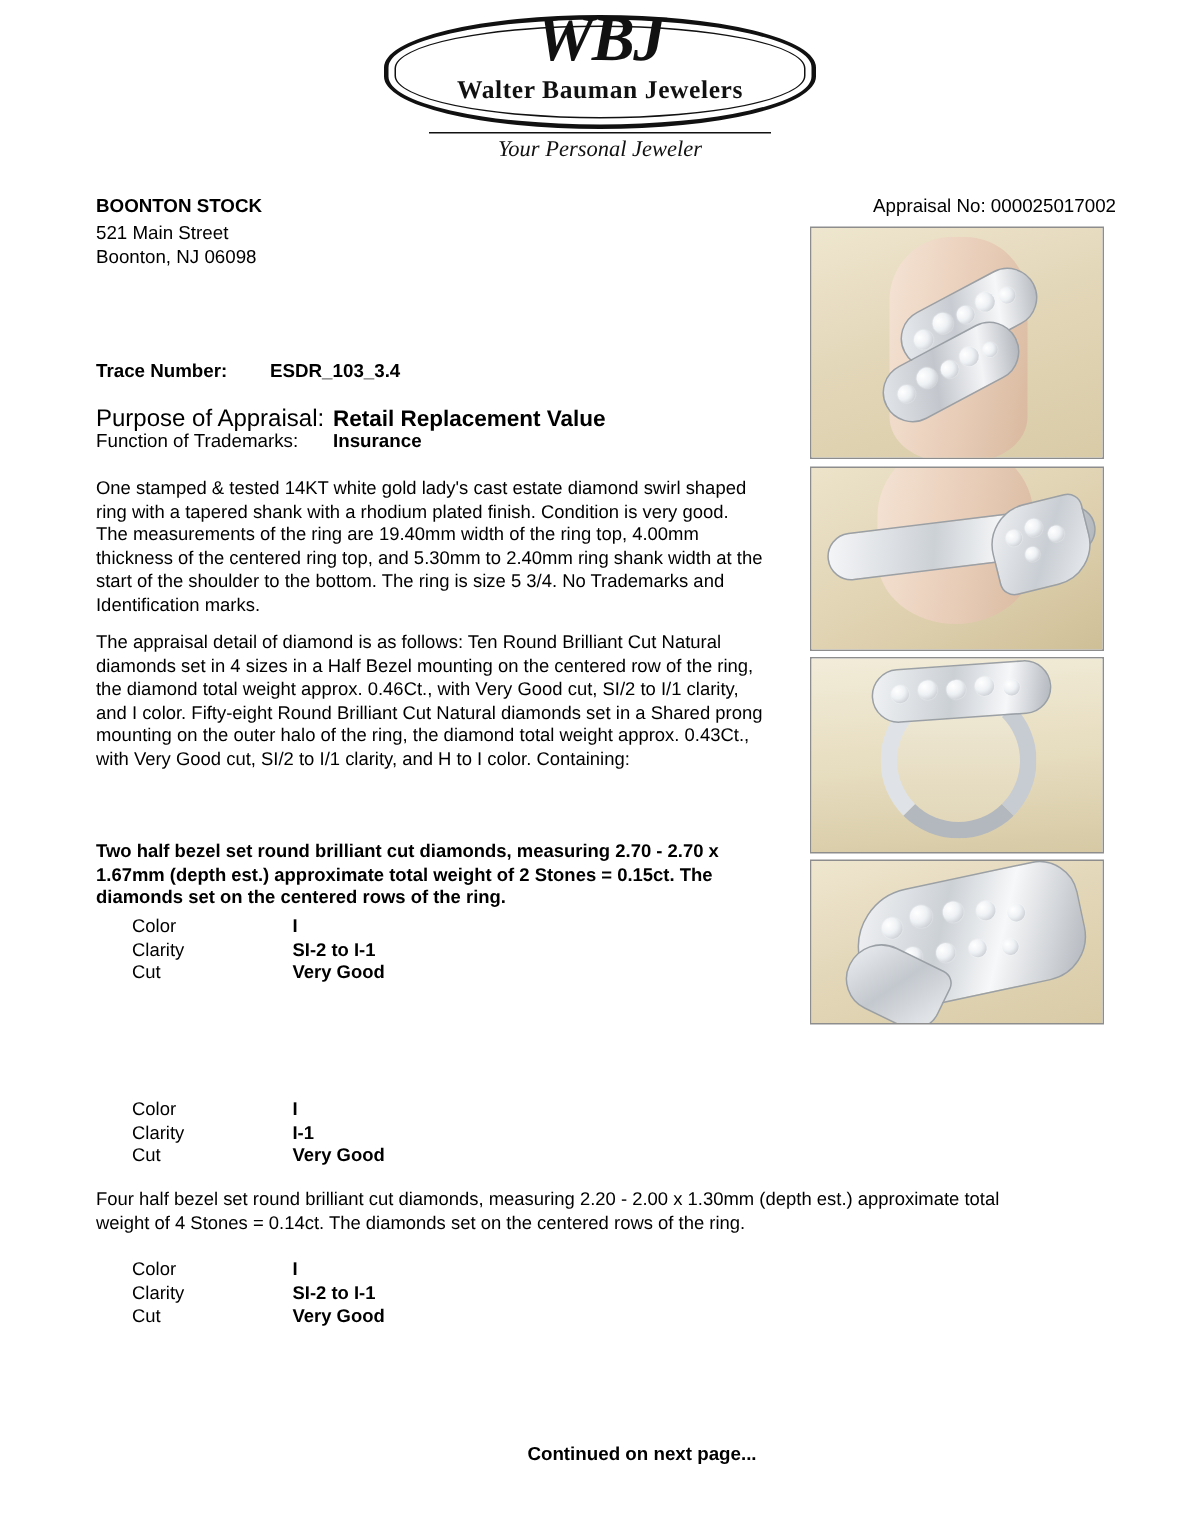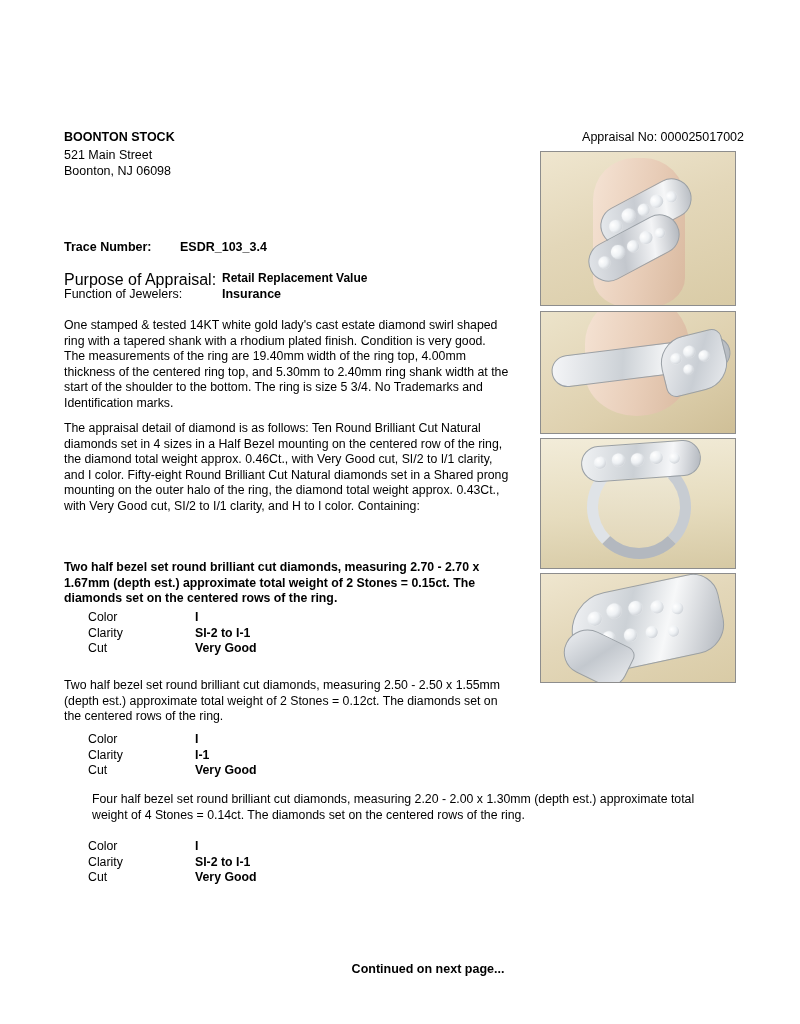--- a/index.html
+++ b/index.html
@@ -158,21 +158,21 @@
   .purpose-label {
     position: absolute;
     left: 64px;
     top: 271px;
     font-size: 16px;
   }
   .purpose-value {
     position: absolute;
     left: 222px;
     top: 271px;
-    font-size: 12px;
+    font-size: 15px;
     font-weight: bold;
   }
   .function-label {
     position: absolute;
     left: 64px;
     top: 287px;
     font-size: 12.5px;
   }
   .function-value {
     position: absolute;
@@ -187,21 +187,21 @@
     left: 64px;
     width: 446px;
     font-size: 12.3px;
     line-height: 15.6px;
     text-align: left;
   }
   .para-desc { top: 318px; }
   .para-detail { top: 421px; }
   .para-stone1 { top: 560px; font-weight: bold; }
   .para-stone2 { top: 678px; }
-  .para-stone3 { width: 615px; top: 792px; margin-left: 28px; }
+  .para-stone3 { width: 615px; top: 792px; }
 
   .spec {
     position: absolute;
     font-size: 12.3px;
     line-height: 15.6px;
   }
   .spec-labels { left: 88px; }
   .spec-values { left: 195px; font-weight: bold; }
 
   .spec1 { top: 610px; }
@@ -324,47 +324,57 @@
     font-size: 12.5px;
     font-weight: bold;
     padding-left: 28px;
   }
 </style>
 </head>
 <body>
 
 <div class="page">
 
+  <div class="logo-block">
+    <div class="logo-wrap">
+      <div class="logo-badge">
+        <div class="logo-oval"></div>
+        <div class="logo-mono">WBJ</div>
+        <div class="logo-rule"></div>
+        <div class="logo-name">Walter Bauman Jewelers</div>
+      </div>
+      <div class="logo-tag">Your Personal Jeweler</div>
+    </div>
+  </div>
 
   <div class="store-name">BOONTON STOCK</div>
   <div class="store-addr1">521 Main Street</div>
   <div class="store-addr2">Boonton, NJ      06098</div>
   <div class="appraisal-no">Appraisal No: 000025017002</div>
 
   <div class="trace-label">Trace Number:</div>
   <div class="trace-value">ESDR_103_3.4</div>
 
   <div class="purpose-label">Purpose of Appraisal:</div>
   <div class="purpose-value">Retail Replacement Value</div>
 
-  <div class="function-label">Function of Jewelers:</div>
+  <div class="function-label">Function of Trademarks:</div>
   <div class="function-value">Insurance</div>
 
   <div class="para para-desc">One stamped &amp; tested 14KT white gold lady's cast estate diamond swirl shaped ring with a tapered shank with a rhodium plated finish. Condition is very good. The measurements of the ring are 19.40mm width of the ring top, 4.00mm thickness of the centered ring top, and 5.30mm to 2.40mm ring shank width at the start of the shoulder to the bottom. The ring is size 5 3/4. No Trademarks and Identification marks.</div>
   <div class="para para-detail">The appraisal detail of diamond is as follows: Ten Round Brilliant Cut Natural diamonds set in 4 sizes in a Half Bezel mounting on the centered row of the ring, the diamond total weight approx. 0.46Ct., with Very Good cut, SI/2 to I/1 clarity, and I color. Fifty-eight Round Brilliant Cut Natural diamonds set in a Shared prong mounting on the outer halo of the ring, the diamond total weight approx. 0.43Ct., with Very Good cut, SI/2 to I/1 clarity, and H to I color.    Containing:</div>
 
   <div class="para para-stone1">Two half bezel set round brilliant cut diamonds, measuring 2.70 - 2.70 x 1.67mm (depth est.) approximate total weight of 2 Stones = 0.15ct. The diamonds set on the centered rows of the ring.</div>
   <div class="spec spec-labels spec1" style="white-space: pre;">Color
 Clarity
 Cut</div>
   <div class="spec spec-values spec1" style="white-space: pre;">I
 SI-2 to I-1
 Very Good</div>
 
-  <div class="para para-stone2">Two half bezel set round brilliant cut diamonds, measuring 2.50 - 2.50 x 1.55mm (depth est.) approximate total weight of 2 Stones = 0.12ct. The diamonds set on the centered rows of the ring.</div>
   <div class="spec spec-labels spec2" style="white-space: pre;">Color
 Clarity
 Cut</div>
   <div class="spec spec-values spec2" style="white-space: pre;">I
 I-1
 Very Good</div>
 
   <div class="para para-stone3">Four half bezel set round brilliant cut diamonds, measuring 2.20 - 2.00 x 1.30mm (depth est.) approximate total weight of 4 Stones = 0.14ct. The diamonds set on the centered rows of the ring.</div>
   <div class="spec spec-labels spec3" style="white-space: pre;">Color
 Clarity

